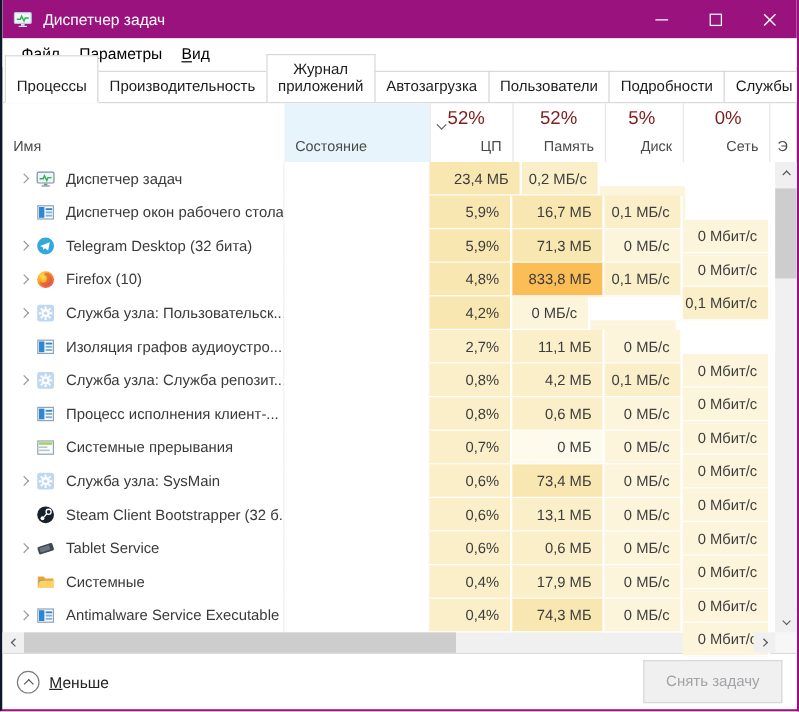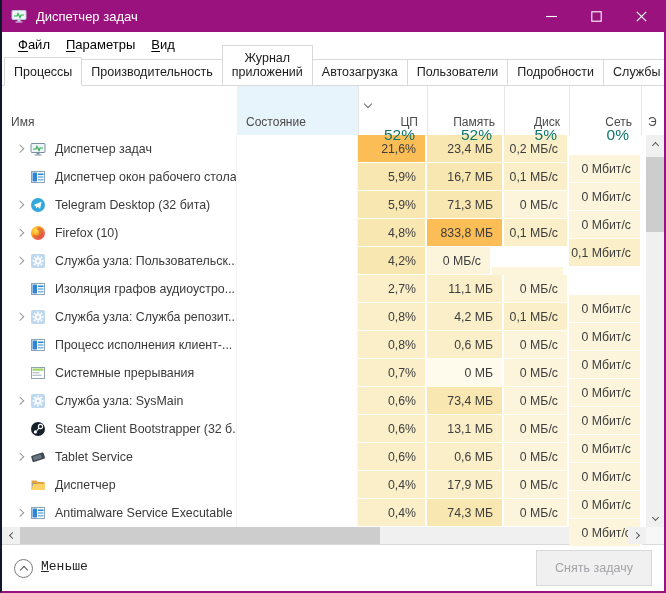--- a/index.html
+++ b/index.html
@@ -20,34 +20,34 @@
   
   .menubar { height:24px; display:flex; align-items:center; padding-left:8px; background:#fff; }
   .menu-item { display:inline-block; padding:2px 8px; font-size:13px; color:#000; background:none; border:none;
                font-family:"Liberation Sans", sans-serif; }
   .menu-item u { text-underline-offset:2px; }
 
   
   .tabstrip { height:30px; display:flex; align-items:flex-end; border-bottom:1px solid #D9D9D9; padding-left:2px; }
   .tab { font-family:"Liberation Sans", sans-serif; font-size:12.5px; color:#1c1c1c; background:#fff;
          border:1px solid #D9D9D9; border-bottom:none; padding:5px 9px 6px 9px; margin-right:-1px; position:relative; }
-  .tab.active { padding-top:7px; margin-bottom:-1px; border-bottom:1px solid #fff; z-index:2;margin-top:44px; }
+  .tab.active { padding-top:18px; margin-bottom:-1px; border-bottom:1px solid #fff; z-index:2;margin-top:44px; }
 
   
   .colheader { height:49px; display:flex; position:relative; }
   .colheader .hcol { position:relative; }
   .hcol.name  { width:235px; }
   .hcol.status{ width:121px; background:#E8F4FB; }
   .hcol.cpu   { width:69px; }
   .hcol.mem   { width:77px; }
   .hcol.disk  { width:65px; }
   .hcol.net   { width:72px; }
   .hcol.power { width:23px; }
   .hcol.num, .hcol.power { border-left:1px solid #E7E7E7; }
-  .hcol .pct { position:absolute; top:4px; right:12px; font-size:15.5px; color:#0f766e;margin-top:36px; }
+  .hcol .pct { position:absolute; top:4px; right:23px; font-size:15.5px; color:#7f1d1d; }
   .hcol .sub { position:absolute; bottom:6px; right:9px; font-size:12px; color:#4a4a4a; }
   .hcol .sub-left { position:absolute; bottom:6px; left:9px; font-size:12px; color:#4a4a4a;margin-top:16px; }
   .hcol.power .sub-left { left:6px; }
   .sortchev { position:absolute; top:9px; left:6px; }
 
   
   .tbody { height:392px; display:flex; }
   .rows { width:644px; }
   .prow { height:28px; display:flex; }
   .cell { height:28px; }
@@ -67,21 +67,21 @@
   .sbtn { width:18px; height:17px; display:flex; align-items:center; justify-content:center; background:#F0F0F0; border:none; }
   .vthumb { width:18px; height:75px; background:#CDCDCD; margin-top:5px; }
   .vtrack { flex:1; width:18px; }
   .hscroll { height:17px; display:flex; align-items:center; background:#F0F0F0; }
   .hthumb { width:360px; height:17px; background:#CDCDCD; }
   .htrack { flex:1; height:17px; }
   .hcorner { width:18px; height:17px; background:#F7F7F7; }
 
   
   .footer { height:47px; border-top:1px solid #DADADA; display:flex; align-items:center; padding:0 12px; background:#fff; }
-  .less { display:flex; align-items:flex-start; background:none; border:none; font-family:Liberation Mono, monospace; }
+  .less { display:flex; align-items:center; background:none; border:none; font-family:Liberation Sans, sans-serif; }
   .less-circle { width:19px; height:19px; border:1px solid #7c7c7c; border-radius:50%; display:inline-flex;
                  align-items:center; justify-content:center; margin-right:8px; }
   .less-label { display:inline-block; font-size:13px; color:#222; }
   .less-label::first-letter { text-decoration:underline; }
   .endtask { margin-left:auto; width:116px; height:36px; background:#F0F0F0; border:1px solid #D8D8D8;
              color:#A3A3A8; font-size:12.5px; font-family:"Liberation Sans", sans-serif; }
 
   
   .chev { display:inline-block; width:6px; height:6px; border-right:1.4px solid #6e6e6e; border-bottom:1.4px solid #6e6e6e; }
   .chev.right { transform:rotate(-45deg); border-color:#9a9a9a; width:5.5px; height:5.5px; }
@@ -181,21 +181,20 @@
               <svg viewBox="0 0 16 16">
                 <rect x="1" y="2.5" width="14" height="9" rx="1" fill="#eef4f9" stroke="#7b8fa3"></rect>
                 <polyline points="3,8 6,8 7,5.5 9,9.5 10,7 13,7" fill="none" stroke="#2fb24c" stroke-width="1.2"></polyline>
                 <rect x="6.5" y="12" width="3" height="1.5" fill="#7b8fa3"></rect>
                 <rect x="4.5" y="13.5" width="7" height="1" fill="#7b8fa3"></rect>
               </svg>
             </span>
       <span class="pname">Диспетчер задач</span>
     </div>
     <div class="cell status"></div>
-    <div class="cell num cpu h4">21,6%</div>
     <div class="cell num mem h2">23,4 МБ</div>
     <div class="cell num disk h1">0,2 МБ/с</div>
     <div class="cell num net h0">0 Мбит/с</div>
   </div>
 
   <div class="prow">
     <div class="cell name">
       <span class="expander" style="visibility: hidden;">
               <i class="chev right"></i>
             </span>
@@ -473,21 +472,21 @@
       <span class="expander" style="visibility: hidden;">
               <i class="chev right"></i>
             </span>
       <span class="pic">
               <svg viewBox="0 0 16 16">
                 <path d="M1.5 3.5h5l1.2 1.5h6.8v8h-13z" fill="#e8a33d"></path>
                 <rect x="2.5" y="6.5" width="4" height="5" fill="#3f9bd8"></rect>
                 <path d="M1.5 13l1.6-6h12.4l-1.6 6z" fill="#ffd267"></path>
               </svg>
             </span>
-      <span class="pname">Диспетчер</span>
+      <span class="pname">Системные</span>
     </div>
     <div class="cell status"></div>
     <div class="cell num cpu h1">0,4%</div>
     <div class="cell num mem h1">17,9 МБ</div>
     <div class="cell num disk h0">0 МБ/с</div>
     <div class="cell num net h0">0 Мбит/с</div>
   </div>
 
   <div class="prow">
     <div class="cell name">

